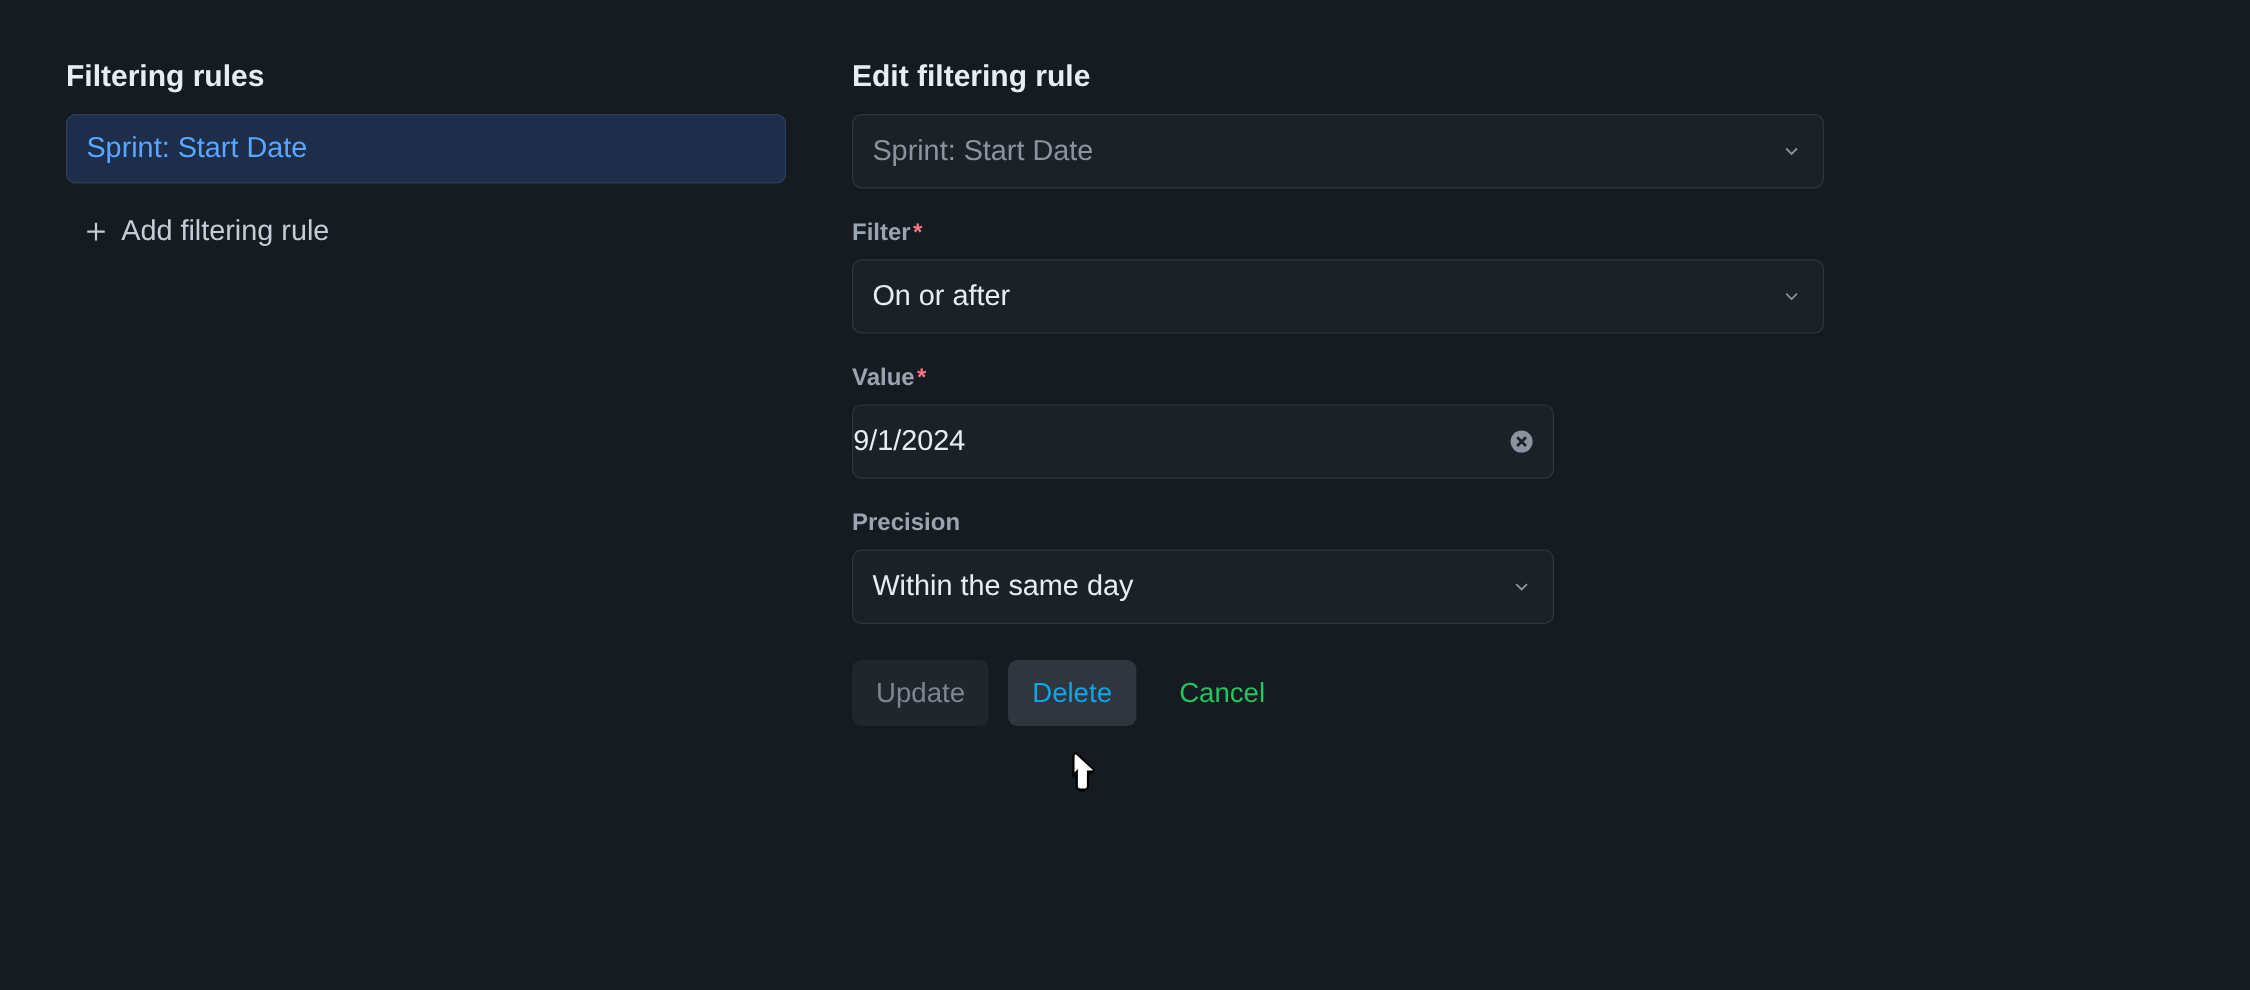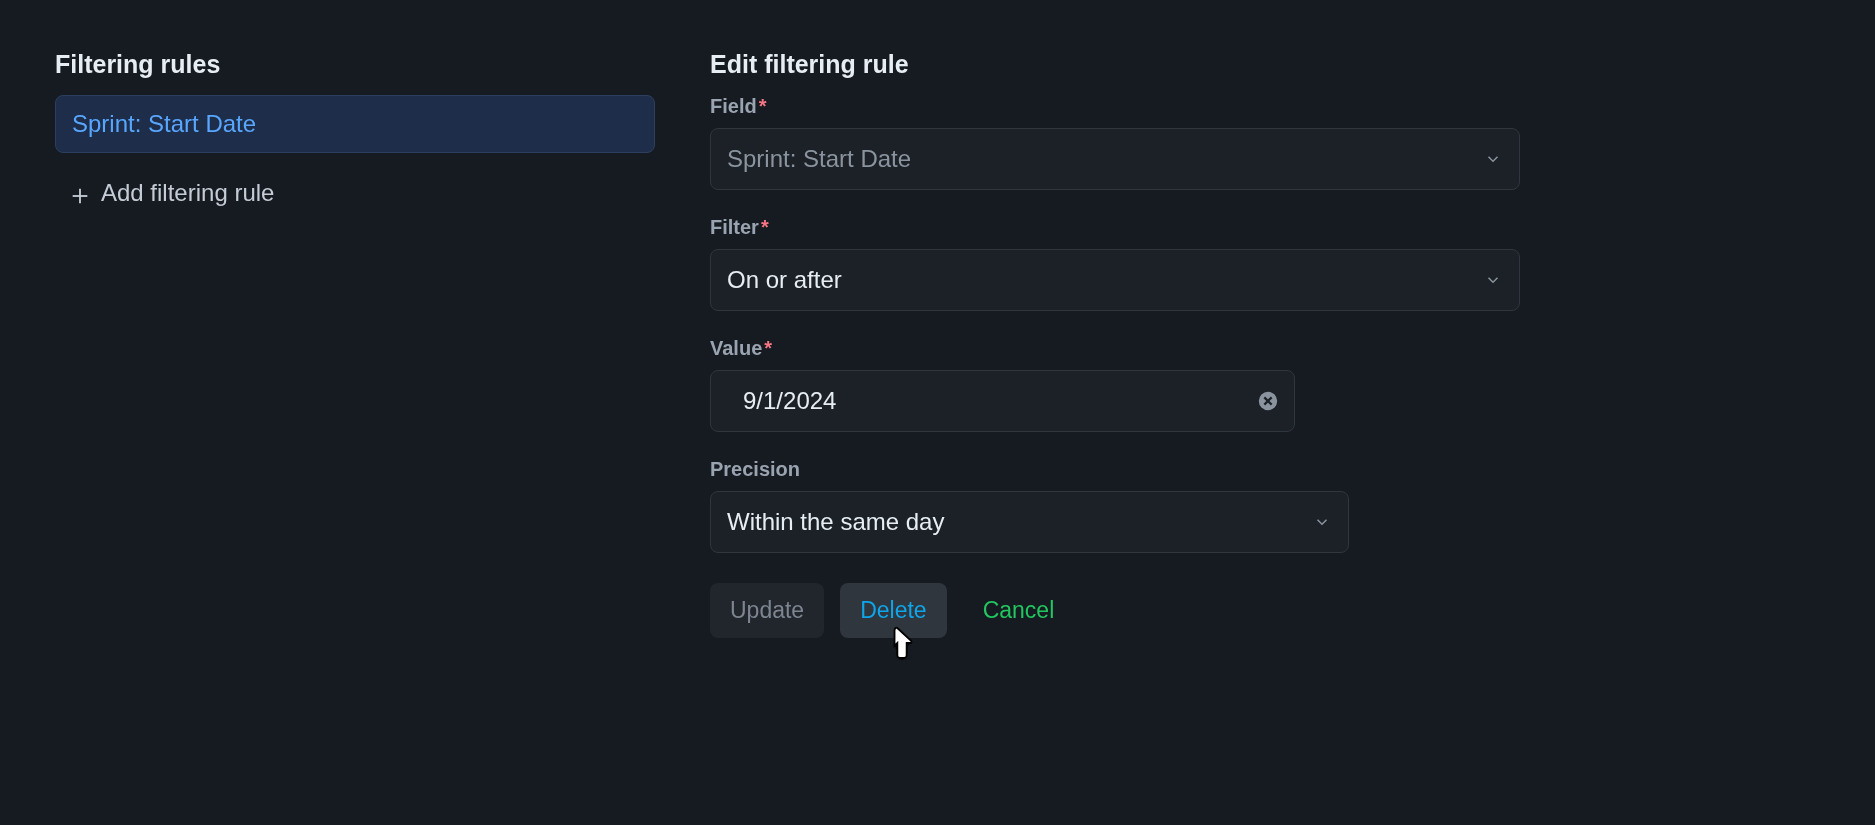--- a/index.html
+++ b/index.html
@@ -36,21 +36,21 @@
     border: 1px solid #2d3f5e;
     border-radius: 8px;
     padding: 14px 16px;
     color: #58a6ff;
     font-size: 24px;
     margin-bottom: 14px;
     cursor: pointer;
   }
   .add-rule {
     display: flex;
-    align-items: flex-end;
+    align-items: center;
     gap: 10px;
     padding: 12px 14px;
     color: #c5ccd6;
     font-size: 24px;
     cursor: pointer;
   }
   .plus-icon {
     width: 22px;
     height: 22px;
     stroke: #c5ccd6;
@@ -108,41 +108,41 @@
   }
   .input-wrap {
     position: relative;
     width: 585px;
   }
   .text-input {
     width: 100%;
     background: #1c2128;
     border: 1px solid #30363d;
     border-radius: 8px;
-    padding: 16px 48px 16px 32px;
+    padding: 16px 48px 16px 0;
     color: #e6edf3;
     font-size: 24px;
     font-family: inherit;
   }
   .clear-icon {
     position: absolute;
     right: 16px;
     top: 50%;
     transform: translateY(-50%);
     width: 22px;
     height: 22px;
     cursor: pointer;
   }
   .clear-icon svg {
     width: 100%;
     height: 100%;
     fill: #8b949e;
   }
   .precision-wrap {
-    width: 639px;
+    width: 585px;
   }
   .button-row {
     display: flex;
     gap: 16px;
     align-items: center;
     margin-top: 30px;
   }
   .btn {
     padding: 14px 20px;
     border-radius: 8px;
@@ -192,23 +192,20 @@
       <line x1="4" y1="12" x2="20" y2="12"></line>
     </svg>
     <span>Add filtering rule</span>
   </div>
 </div>
 
 <div class="right-panel">
   <h2 class="section-title">Edit filtering rule</h2>
 
   <div class="form-group">
-    <label class="form-label">
-      <span>Field</span><span class="required">*</span>
-    </label>
     <div class="select-wrap">
       <button class="select-control">
         <span>Sprint: Start Date</span>
       </button>
       <span class="chevron">
         <svg viewBox="0 0 24 24">
             <polyline points="6 9 12 15 18 9"></polyline>
           </svg>
       </span>
     </div>

